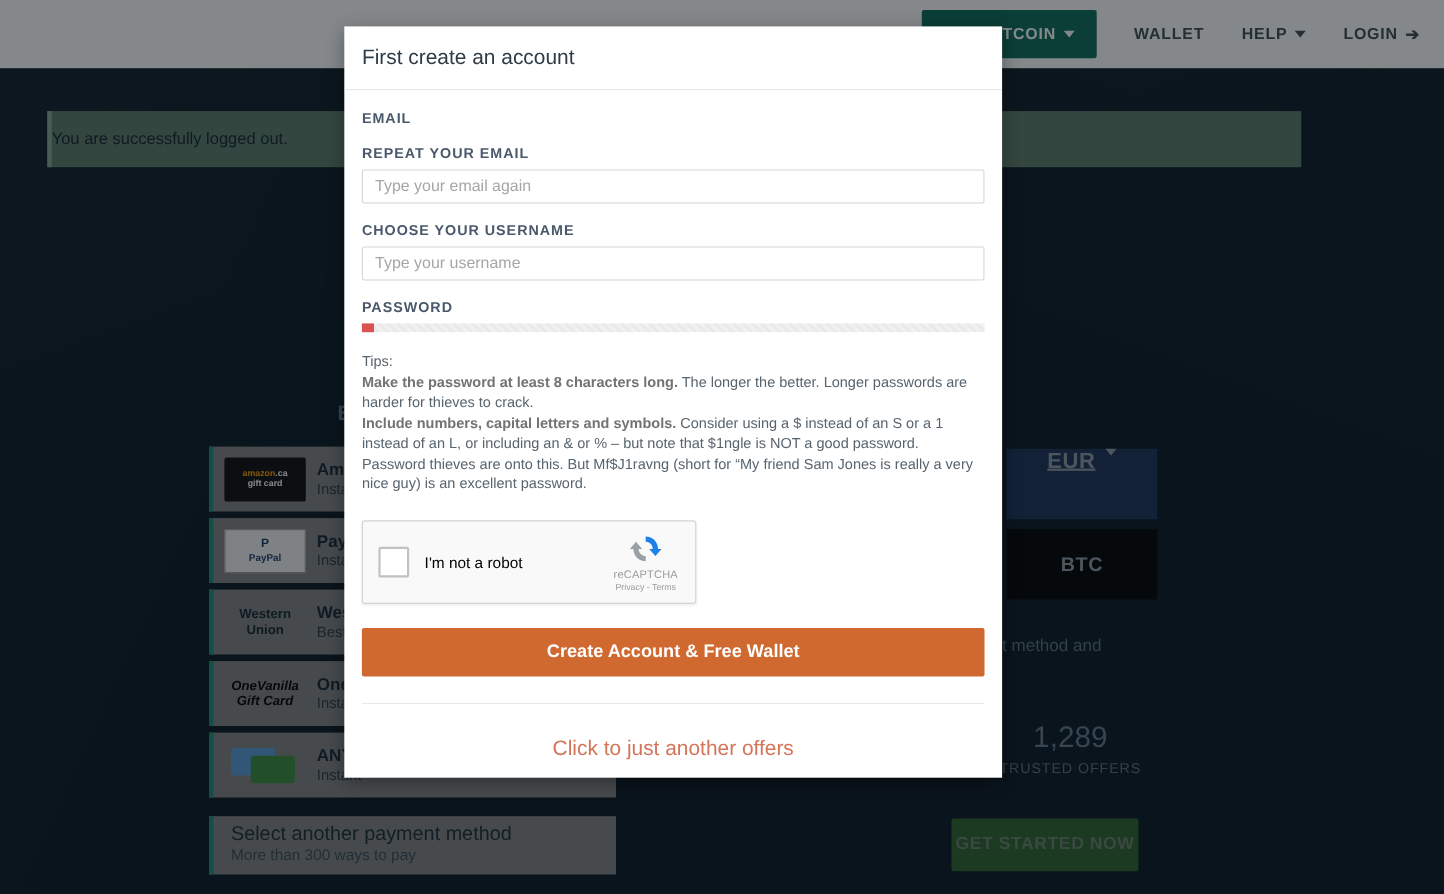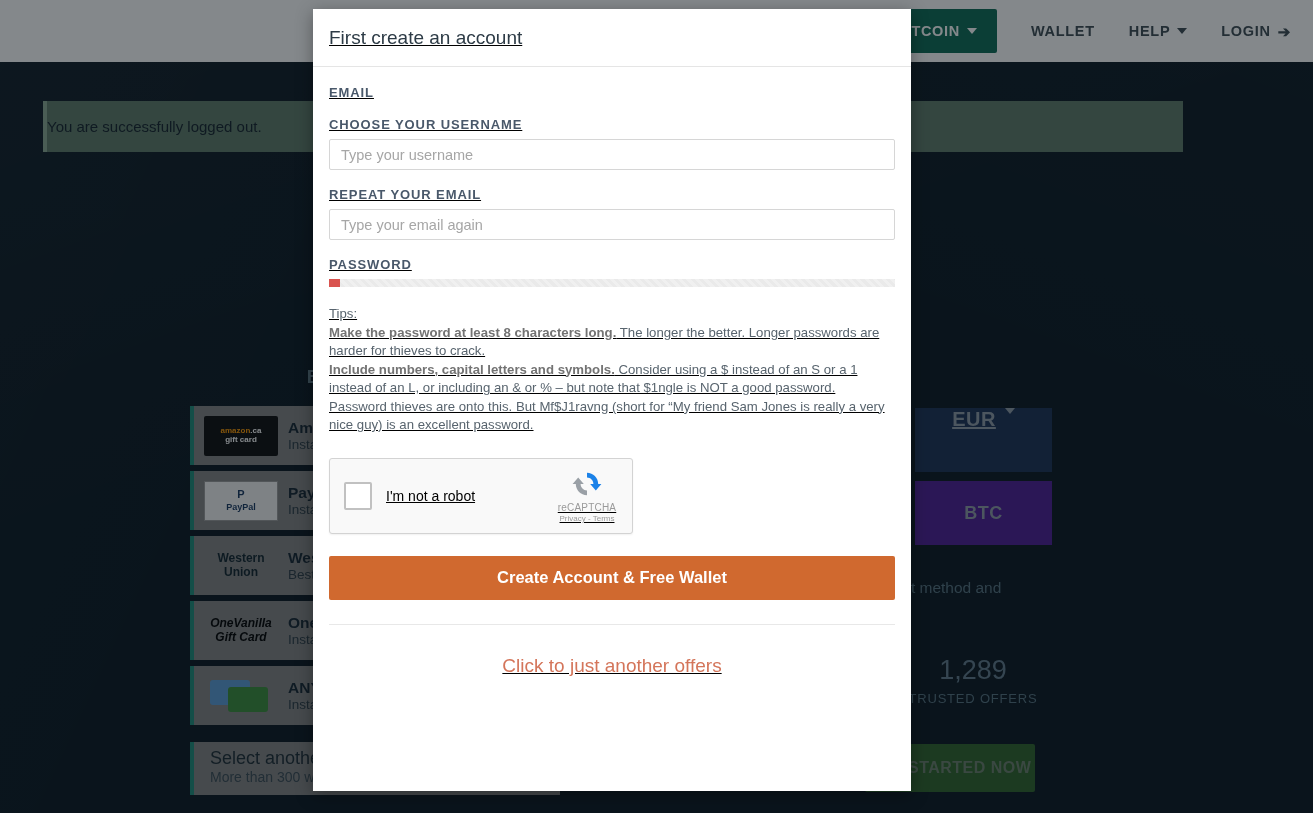--- a/index.html
+++ b/index.html
@@ -111,21 +111,21 @@
   #currency-select {
     position: absolute; left: 915px; top: 408px;
     width: 137px; height: 64px;
     background: #1b3055;
     display: flex; align-items: flex-start; justify-content: center; gap: 9px;
     color: #8e9aa6; font-size: 20px; font-weight: bold; letter-spacing: 0.5px; text-decoration: underline;
   }
   #crypto-select {
     position: absolute; left: 915px; top: 481px;
     width: 137px; height: 64px;
-    background: #4c1d95;
+    background: #000000;
     display: flex; align-items: center; justify-content: center;
     color: #8e9aa6; font-size: 18px; font-weight: bold; letter-spacing: 0.5px;
   }
   #hero-desc {
     position: absolute; left: 700px; top: 575px; width: 352px;
     color: #55707e; font-size: 15.5px; line-height: 26px; text-align: center;
   }
   #stat-block {
     position: absolute; left: 880px; top: 655px; width: 186px; text-align: center;
   }
@@ -141,26 +141,25 @@
   }
 
   
   #overlay {
     position: absolute; inset: 0;
     background: rgba(10,18,24,0.50);
   }
 
   
   #modal {
-    position: absolute; left: 313px; top: 9px;
-    width: 598px; height: 782px;
+    position: absolute; left: 313px; top: 24px;
+    width: 598px; height: 683px;
     background: #ffffff;
     box-shadow: 0 4px 16px rgba(0,0,0,0.35);
     overflow: hidden;
-    text-decoration: underline;
   }
   #modal-header {
     height: 58px; border-bottom: 1px solid #e5e5e5;
     display: flex; align-items: center; padding: 0 16px;
   }
   #modal-title { font-size: 19px; color: #2d3b46; }
 
   #modal-body { padding: 18px 16px 0 16px; }
 
   .field-label {
@@ -347,27 +346,27 @@
     <span id="modal-title">First create an account</span>
   </div>
 
   <div id="modal-body">
 
     <div class="field-group">
       <div class="field-label">EMAIL</div>
     </div>
 
     <div class="field-group">
+      <div class="field-label">REPEAT YOUR EMAIL</div>
+      <input class="text-input" type="text" placeholder="Type your email again" style="">
+    </div>
+
+    <div class="field-group">
       <div class="field-label">CHOOSE YOUR USERNAME</div>
       <input class="text-input" type="text" placeholder="Type your username" style="">
-    </div>
-
-    <div class="field-group">
-      <div class="field-label">REPEAT YOUR EMAIL</div>
-      <input class="text-input" type="text" placeholder="Type your email again" style="">
     </div>
 
     <div class="field-group" id="password-group">
       <div class="field-label">PASSWORD</div>
       <div id="password-strength-bar">
         <div id="password-strength-fill" style="width: 2%; min-width: 10px; background: rgb(217, 83, 79);"></div>
       </div>
     </div>
 
     <div id="tips">

